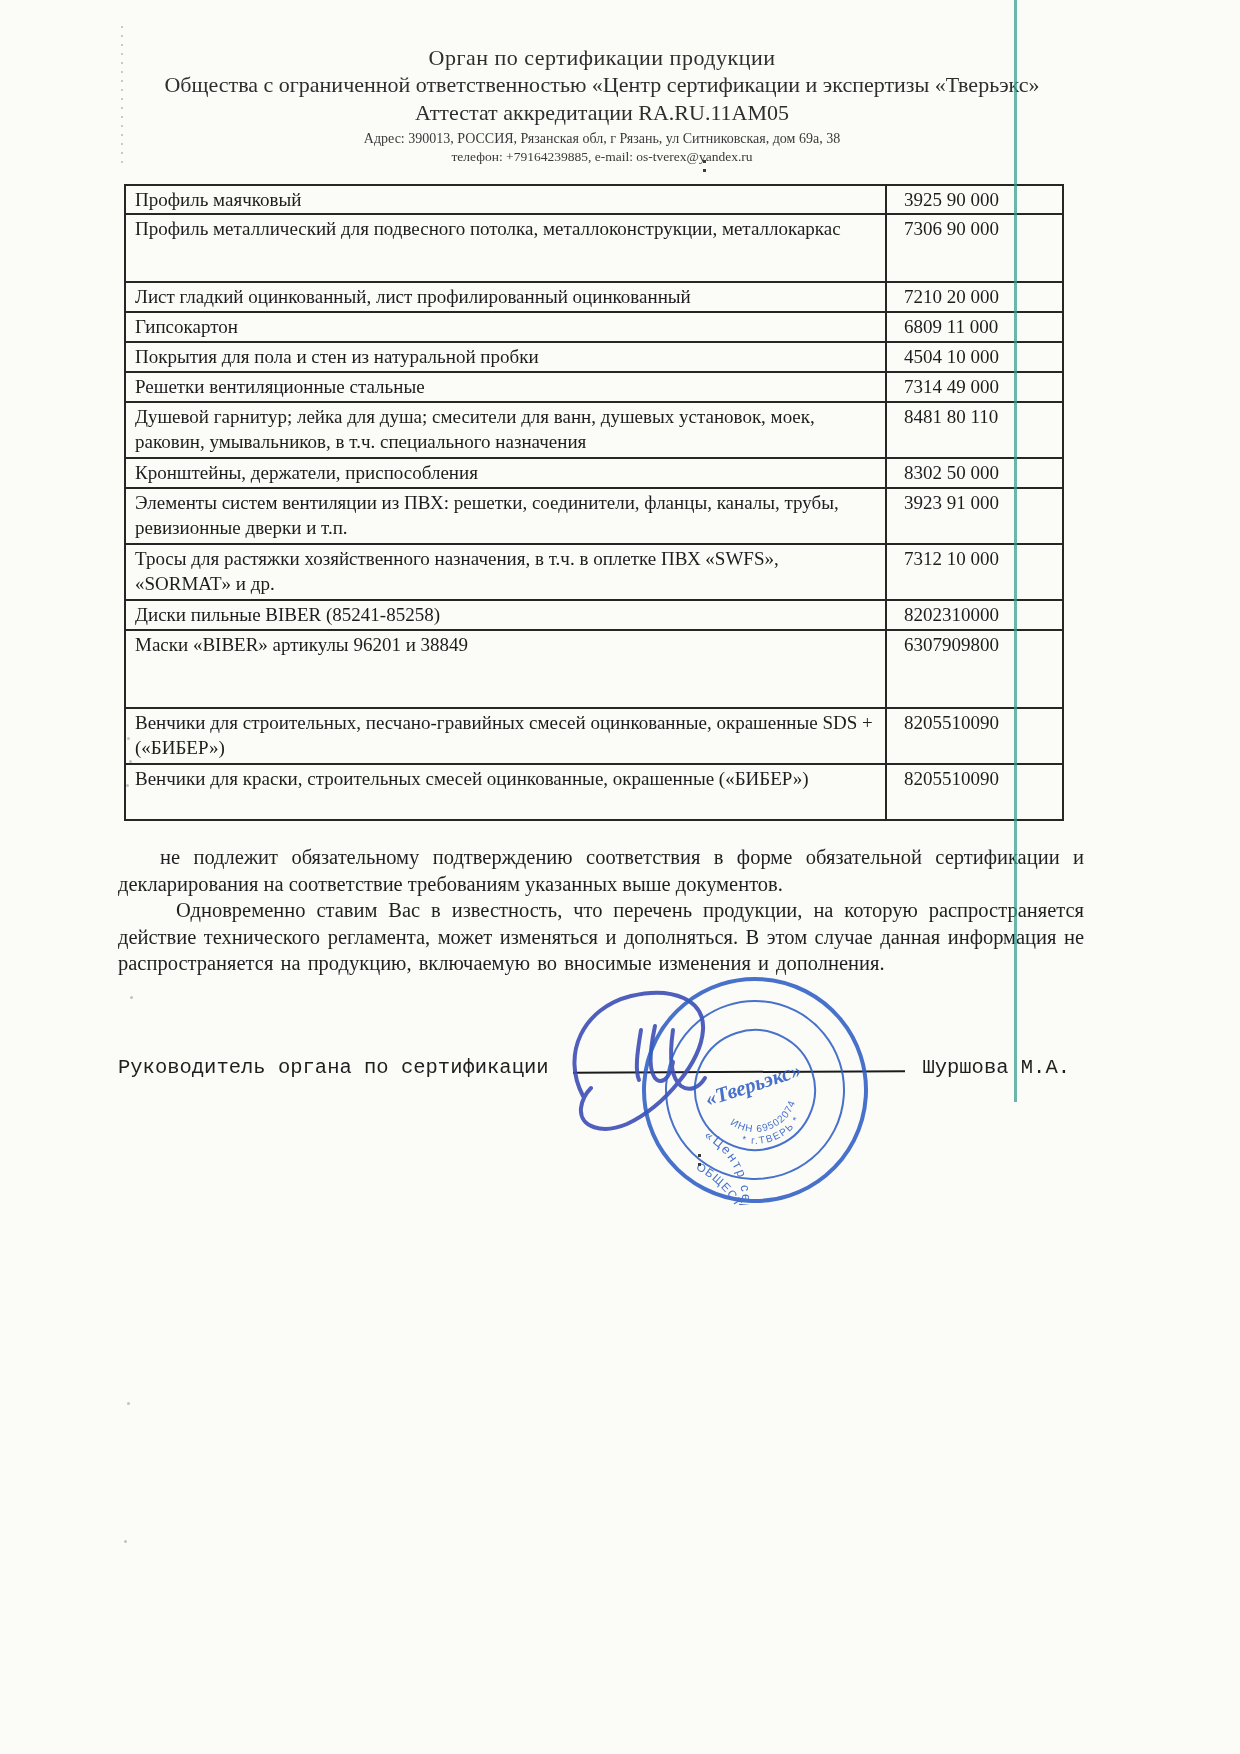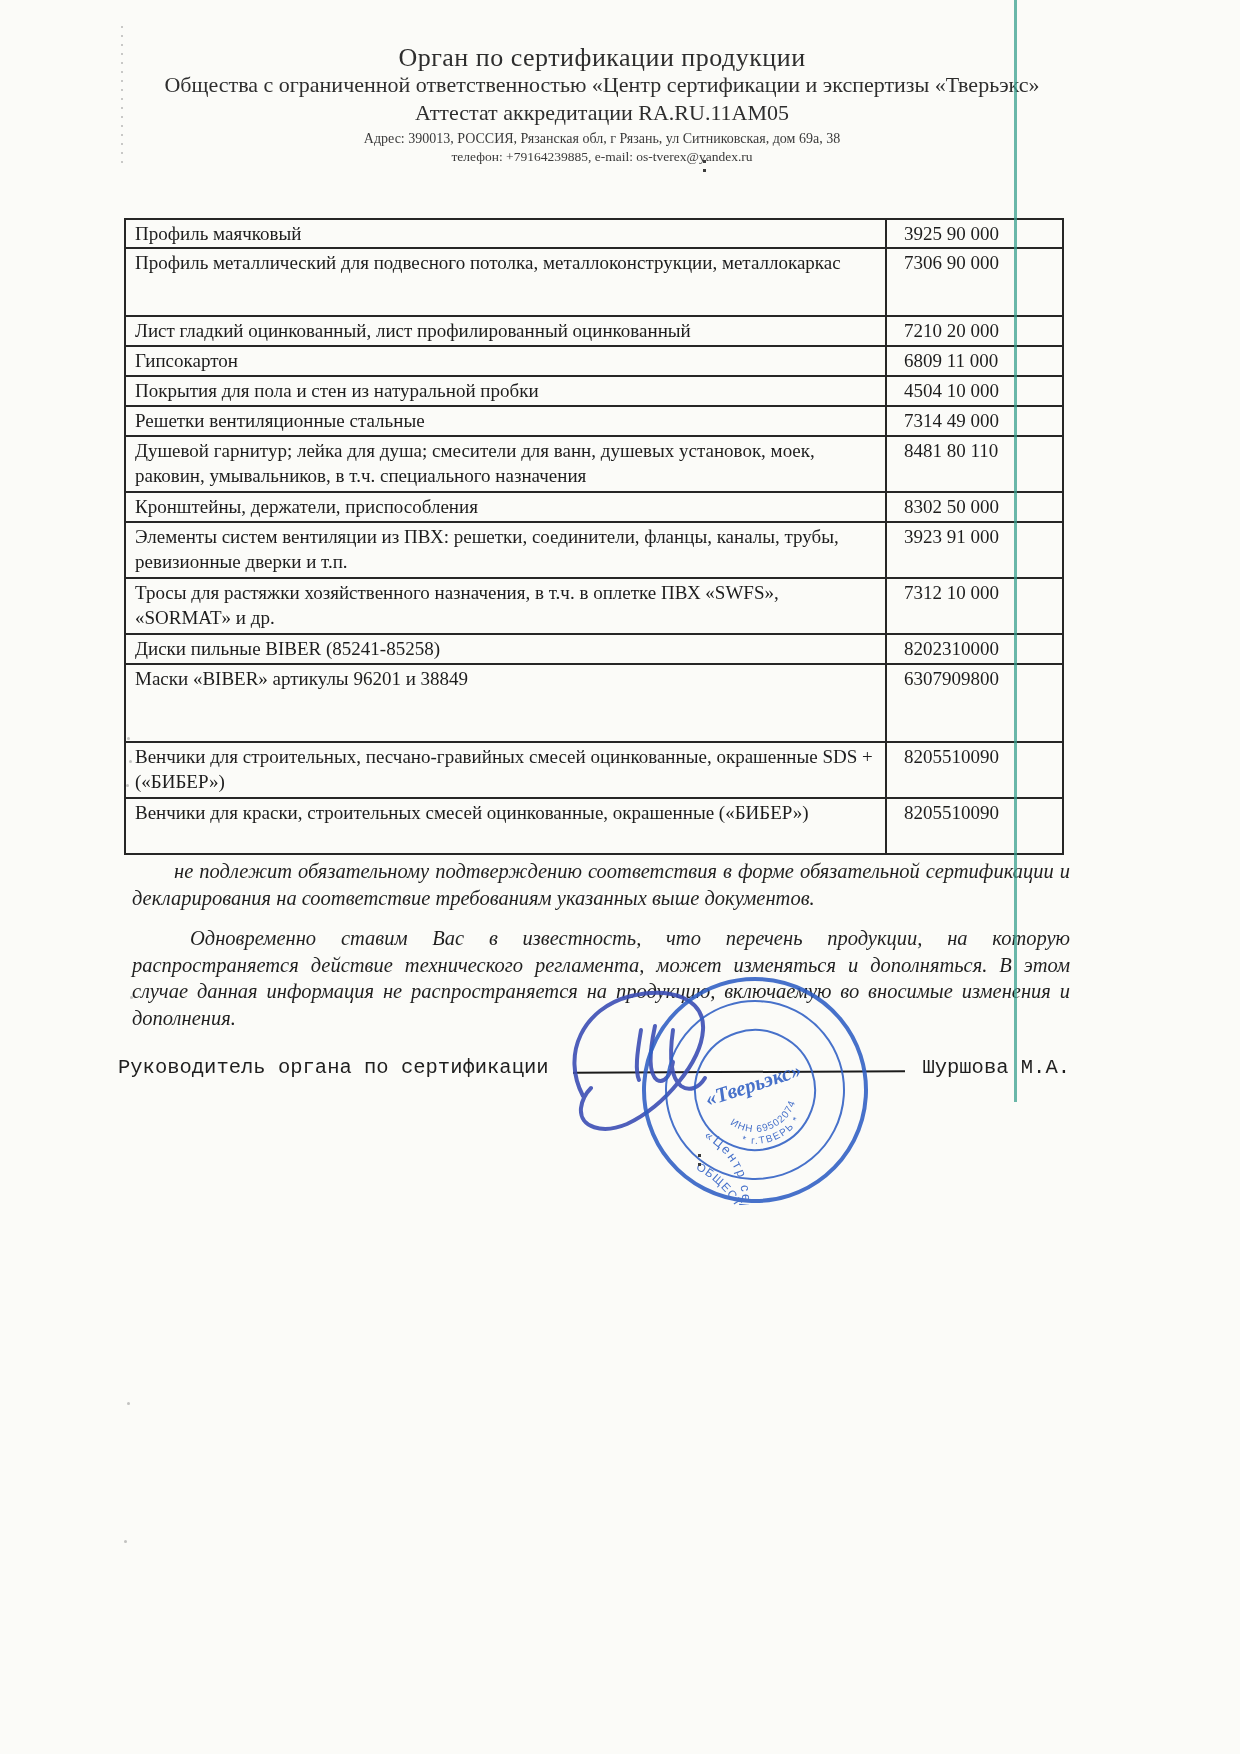--- a/index.html
+++ b/index.html
@@ -7,46 +7,46 @@
     position:relative;
     width:1240px;height:1754px;
     margin:0 auto;
     background:#fbfbf8;
     font-family:"Liberation Serif","DejaVu Serif",serif;
     color:#222;
     overflow:hidden;
   }
   
   .header{position:absolute;left:0;top:44px;width:1204px;text-align:center;color:#2e2e2e;}
-  .header .h1{font-size:26px;line-height:27px;letter-spacing:.5px;}
+  .header .h1{font-size:22px;line-height:27px;letter-spacing:.5px;}
   .header .h2{font-size:22px;line-height:28px;}
   .header .h3{font-size:22px;line-height:28px;}
   .header .addr{font-size:14px;line-height:18px;margin-top:3px;color:#3a3a3a;}
   .header .cont{font-size:13.5px;line-height:17px;color:#3a3a3a;}
   
   .prod-table{
     position:absolute;left:124px;top:184px;width:940px;
-    border-collapse:collapse;table-layout:fixed;margin-top:34px;
+    border-collapse:collapse;table-layout:fixed;
   }
   .prod-table td{
     border:2px solid #262626;
     vertical-align:top;
     font-size:19px;line-height:25px;
     padding:1px 6px 1px 9px;
     color:#1d1d1d;
   }
   .prod-table td.code{width:152px;padding-left:17px;}
   tr.h26 td{height:24px;}
   tr.h28 td{height:26px;}
   tr.h54 td{height:52px;border-radius:6px;}
   tr.h66 td{height:64px;}
   tr.h76 td{height:74px;}
   
   .bodytext{position:absolute;left:118px;top:844px;width:966px;font-size:20.5px;line-height:26.5px;text-align:justify;color:#1f1f1f;}
-  .bodytext p{margin:14px;font-style:italic;}
+  .bodytext p{margin:0;}
   .bodytext p.p1{text-indent:42px;}
   .bodytext p.p2{text-indent:58px;word-spacing:2px;}
   
   .sigrow{position:absolute;left:118px;top:1056px;width:952px;display:flex;justify-content:space-between;font-size:20.5px;color:#1f1f1f;font-family:Liberation Mono, monospace;}
   
   .stamp{position:absolute;left:640px;top:975px;width:230px;height:230px;opacity:.88;}
   .sig-scribble{position:absolute;left:553px;top:978px;width:215px;height:170px;opacity:.9;}
   .sig-line{position:absolute;left:573px;top:1071px;width:332px;height:2px;background:#1b1b1b;transform:rotate(-.3deg);}
   
   .teal-line{position:absolute;left:1014px;top:0;width:3px;height:1102px;background:#3aa08f;opacity:.75;z-index:6;}

